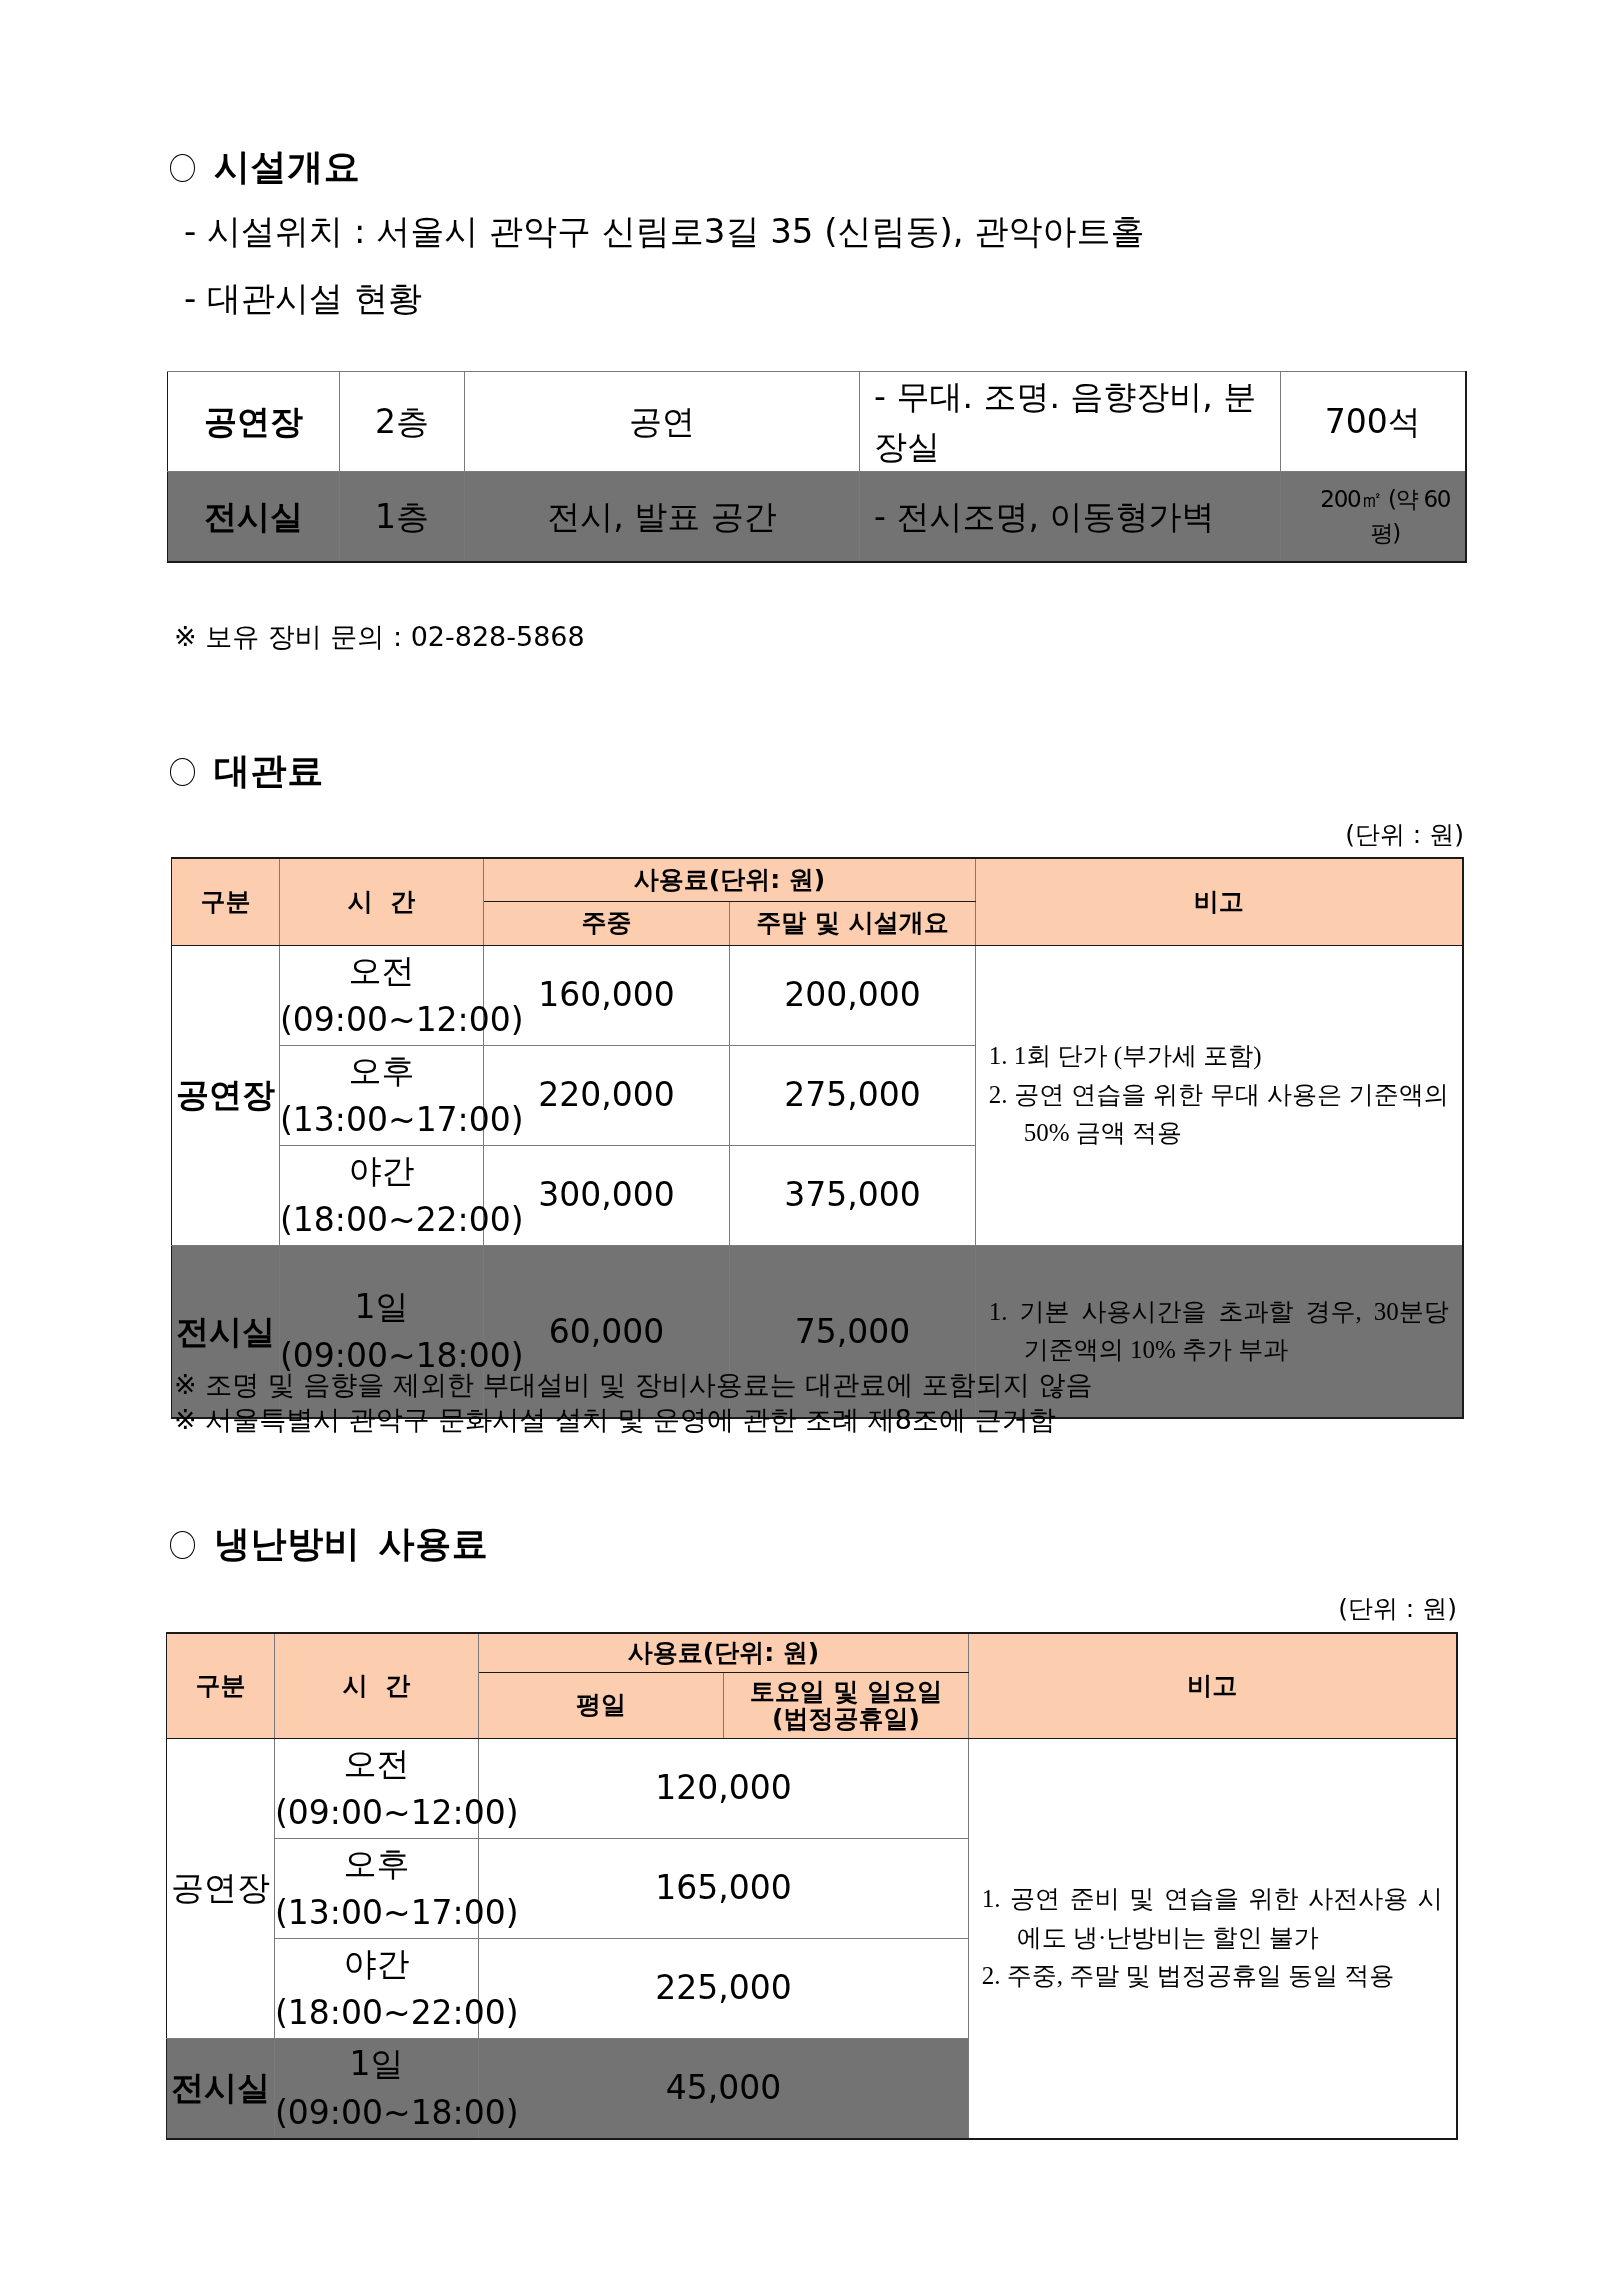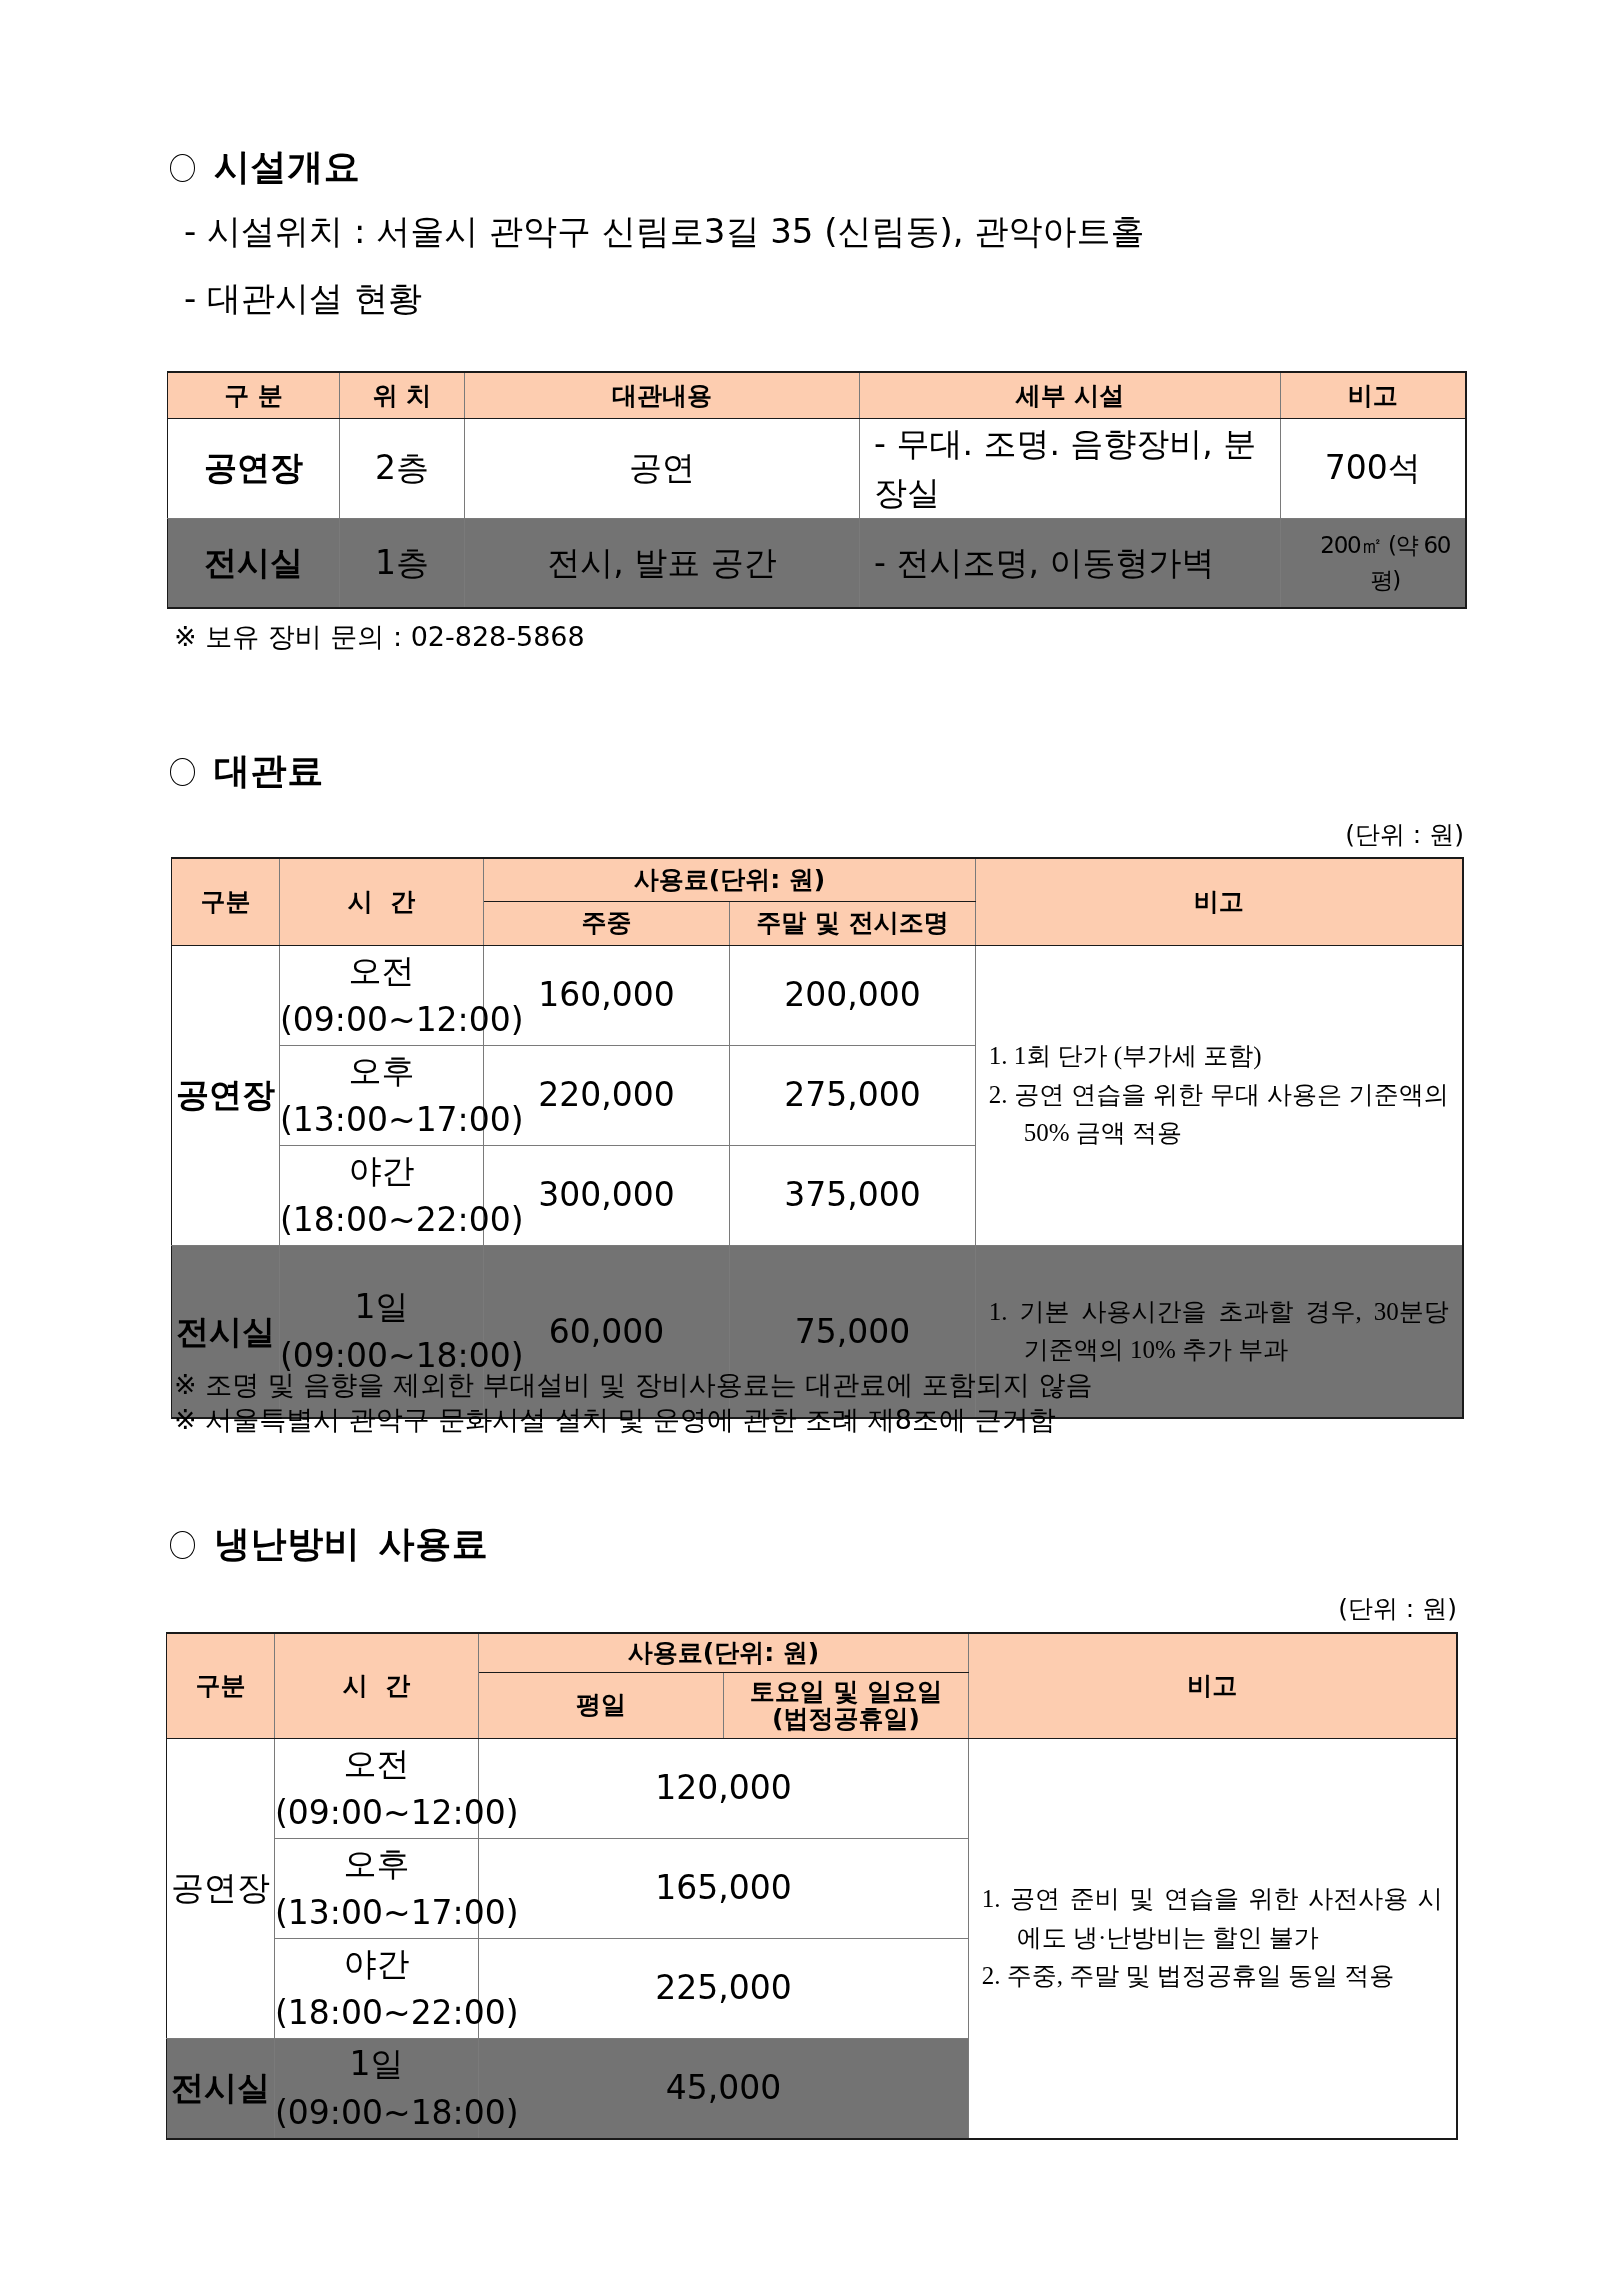--- a/index.html
+++ b/index.html
@@ -50,27 +50,20 @@
 
 <table style="left:167px; top:371px; width:1297px;">
   <colgroup>
     <col style="width:172px">
       <col style="width:125px">
       <col style="width:395px">
       <col style="width:421px">
       <col style="width:185px">
   </colgroup>
   <tbody>
-      <tr class="hdr" style="height:46px;">
-    <td class="hd edge-l">구 분</td>
-    <td class="hd">위 치</td>
-    <td class="hd">대관내용</td>
-    <td class="hd">세부 시설</td>
-    <td class="hd edge-r">비고</td>
-  </tr>
   <tr style="height:88px;">
     <td class="bold edge-l">공연장</td>
     <td>2층</td>
     <td>공연</td>
     <td class="left">- 무대. 조명. 음향장비, 분장실</td>
     <td class="edge-r">700석</td>
   </tr>
   <tr class="gray last sep" style="height:90px;">
     <td class="bold edge-l">전시실</td>
     <td>1층</td>
@@ -99,21 +92,21 @@
   </colgroup>
   <tbody>
       <tr class="hdr" style="height:43px;">
     <td class="hd edge-l" rowspan="2">구분</td>
     <td class="hd" rowspan="2" style="white-space:pre;">시  간</td>
     <td class="hd" colspan="2" style="border-bottom:1.3px solid #1a1a1a;">사용료(단위: 원)</td>
     <td class="hd edge-r" rowspan="2">비고</td>
   </tr>
   <tr style="height:44px;">
     <td class="hd" style="border-bottom:1.9px solid #1a1a1a;">주중</td>
-    <td class="hd" style="border-bottom:1.9px solid #1a1a1a;">주말 및 전시조명</td>
+    <td class="hd" style="border-bottom:1.9px solid #1a1a1a;">주말 및 시설개요</td>
   </tr>
   <tr style="height:82px;">
     <td class="bold edge-l" rowspan="3">공연장</td>
     <td>
           <div>오전</div>
           <div>(09:00~12:00)</div>
         </td>
     <td>160,000</td>
     <td>200,000</td>
     <td class="rmk edge-r" rowspan="3">

